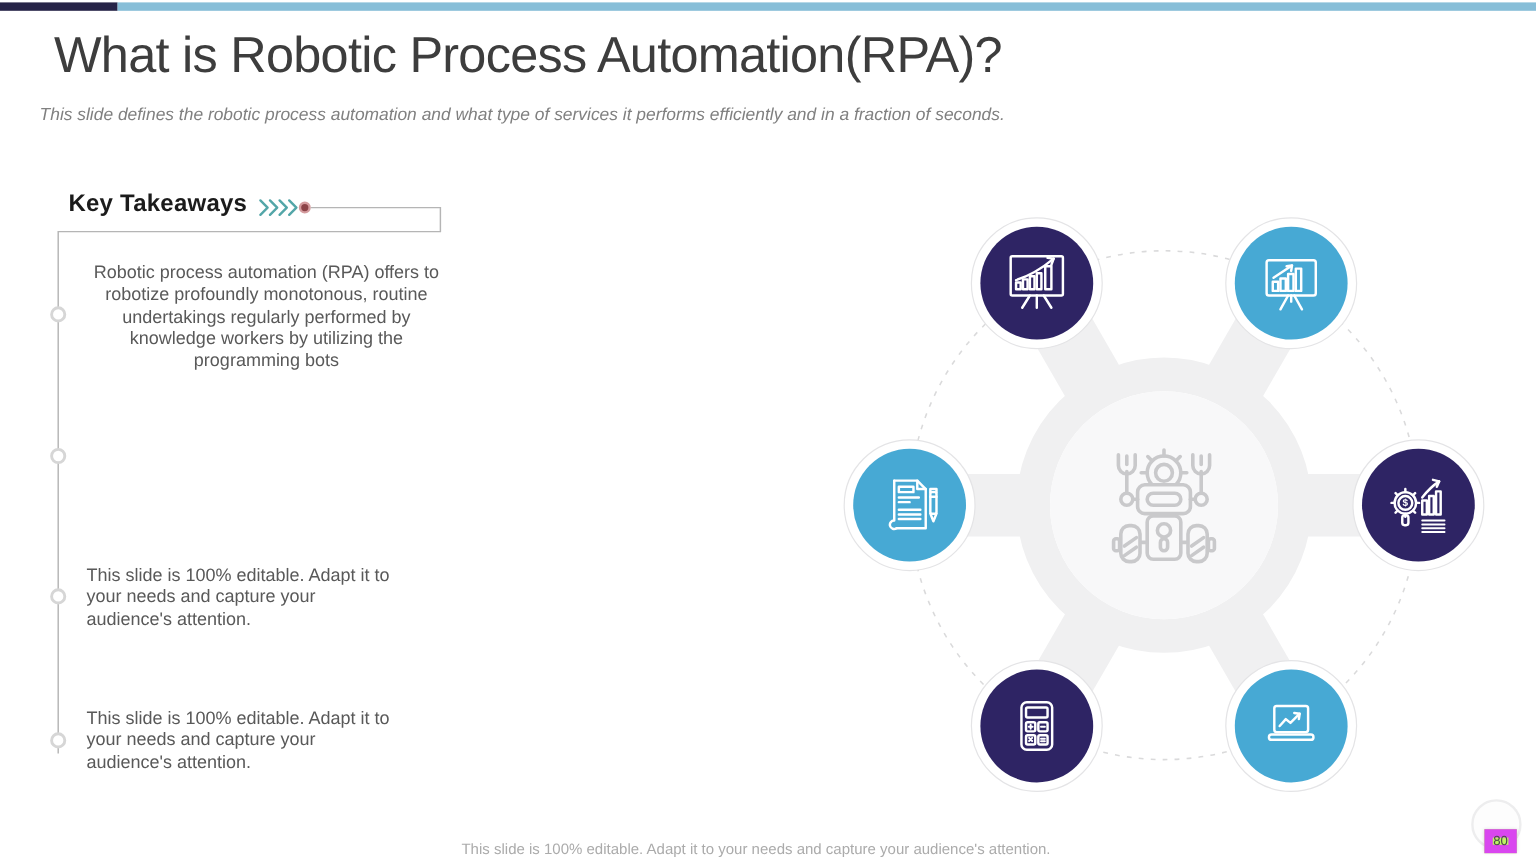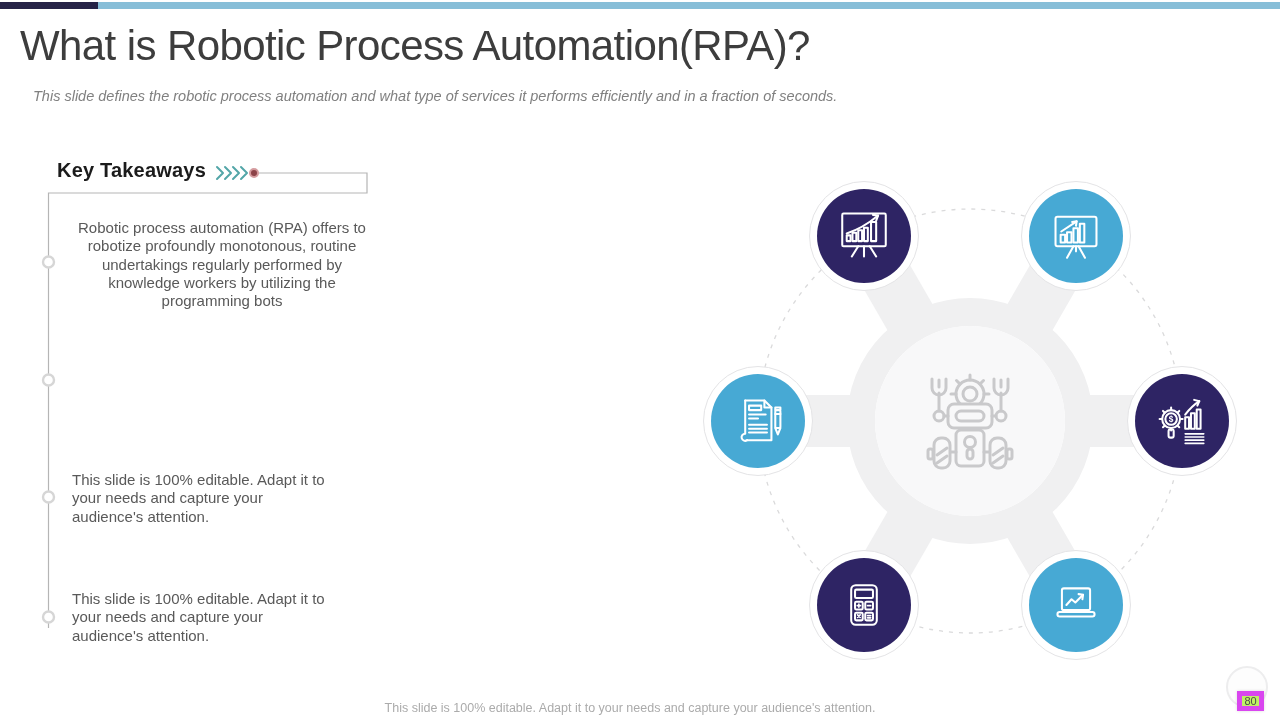--- a/index.html
+++ b/index.html
@@ -7,21 +7,21 @@
   .slide{
     position:relative;width:1280px;height:720px;background:#ffffff;
     font-family:"Liberation Sans", sans-serif;overflow:hidden;
   }
   
   .bar{position:absolute;top:2px;height:7px;}
   .bar-navy{left:0;width:98px;}
   .bar-blue{left:98px;width:1182px;}
   
   .title{
-    position:absolute;left:20px;top:22px;width:1000px;
+    position:absolute;left:45px;top:22px;width:1000px;
     font-size:42px;letter-spacing:-0.6px;color:#3d3d3d;font-weight:400;
   }
   .subtitle{
     position:absolute;left:33px;top:88px;width:900px;
     font-size:14.5px;color:#808080;font-weight:400;font-style:italic;
   }
   
   .kt-heading{
     position:absolute;left:57px;top:159px;
     font-size:20px;font-weight:700;color:#1b1b1b;letter-spacing:0.2px;
@@ -57,21 +57,21 @@
   .footer{
     position:absolute;left:0;right:20px;top:701px;text-align:center;
     font-size:12.5px;color:#ababab;z-index:3;
   }
   .badge-ghost{
     position:absolute;left:1226px;top:666px;width:42px;height:42px;
     border:2px solid #ededee;border-radius:50%;z-index:2;background:#fdfdfd;
   }
   .page-badge{
     position:absolute;left:1237px;top:691px;width:27px;height:20px;
-    background:#bef264;border:5px solid #d946ef;box-shadow:0 0 3px rgba(0,0,0,.14);
+    background:#bef264;border:7px solid #d946ef;box-shadow:0 0 3px rgba(0,0,0,.14);
     font-size:11px;color:#4a4a4a;display:flex;align-items:center;justify-content:center;
     z-index:4;
   }
   svg .stroke-icon{stroke:#ffffff;stroke-width:3.2;fill:none;stroke-linecap:round;stroke-linejoin:round;}
   svg .thin{stroke-width:2.6;}
 </style>
 </head>
 <body>
 
 <div class="slide">

